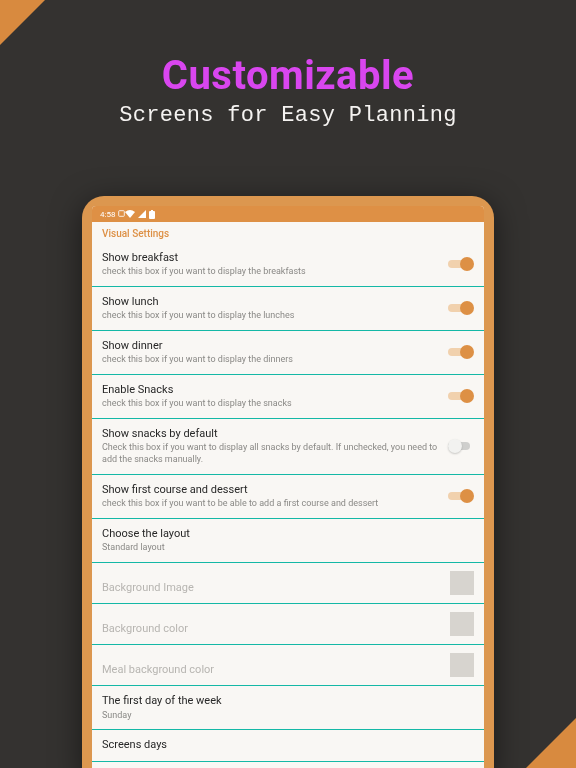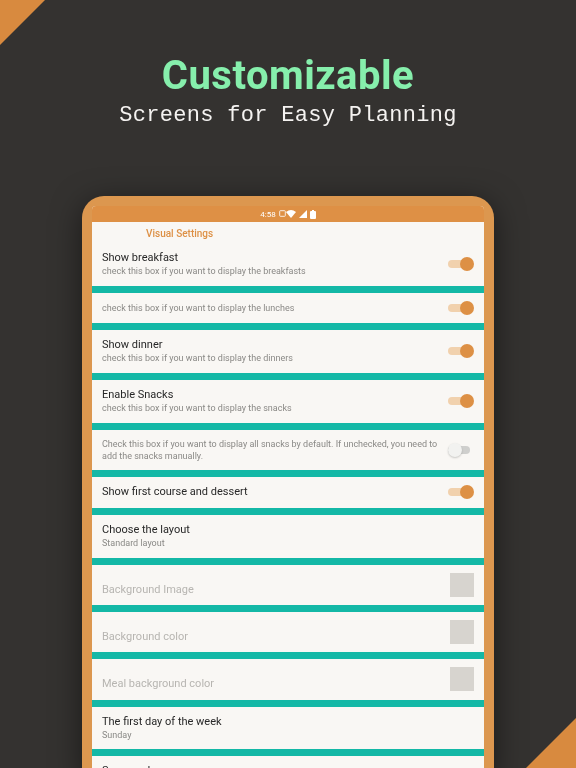--- a/index.html
+++ b/index.html
@@ -23,21 +23,21 @@
     bottom: 0; right: 0;
     width: 0; height: 0;
     border-bottom: 50px solid #d88a3f;
     border-left: 50px solid transparent;
   }
   .hero {
     text-align: center;
     padding-top: 52px;
   }
   .hero h1 {
-    color: #86efac;
+    color: #d946ef;
     font-size: 40px;
     font-weight: 700;
     letter-spacing: 0.5px;
   }
   .hero h2 {
     color: #f5f3f1;
     font-size: 22px;
     font-weight: 300;
     margin-top: 4px;
     letter-spacing: 0.3px;
@@ -62,40 +62,39 @@
     overflow: hidden;
     display: flex;
     flex-direction: column;
   }
   .status-bar {
     background: #de9045;
     color: #fff;
     height: 16px;
     display: flex;
     align-items: center;
-    justify-content: center;
+    justify-content: flex-start;
     padding: 0 8px;
     font-size: 8px;
   }
   .status-left, .status-right { display: flex; align-items: center; gap: 3px; }
   .status-right svg { display: block; }
   .section-title {
     color: #dd9045;
     font-size: 10px;
     font-weight: 500;
     padding: 6px 10px 4px 10px;
-    margin-left: 44px;
   }
   .settings-list {
     flex: 1;
     overflow: hidden;
   }
   .row {
     padding: 8px 10px 8px 10px;
-    border-bottom: 7px solid #14b8a6;
+    border-bottom: 1px solid #14b8a6;
     display: flex;
     align-items: center;
     justify-content: center;
     gap: 8px;
   }
   .row-text { flex: 1; min-width: 0; }
   .row-title {
     color: #272727;
     font-size: 11px;
     font-weight: 400;
@@ -191,20 +190,21 @@
             <div class="row-title">Show breakfast</div>
             <div class="row-sub">check this box if you want to display the breakfasts</div>
           </div>
           <div class="toggle on">
             <div class="toggle-track"></div>
             <div class="toggle-thumb"></div>
           </div>
         </div>
         <div class="row">
           <div class="row-text">
+            <div class="row-title">Show lunch</div>
             <div class="row-sub">check this box if you want to display the lunches</div>
           </div>
           <div class="toggle on">
             <div class="toggle-track"></div>
             <div class="toggle-thumb"></div>
           </div>
         </div>
         <div class="row">
           <div class="row-text">
             <div class="row-title">Show dinner</div>
@@ -220,30 +220,32 @@
             <div class="row-title">Enable Snacks</div>
             <div class="row-sub">check this box if you want to display the snacks</div>
           </div>
           <div class="toggle on">
             <div class="toggle-track"></div>
             <div class="toggle-thumb"></div>
           </div>
         </div>
         <div class="row">
           <div class="row-text">
+            <div class="row-title">Show snacks by default</div>
             <div class="row-sub">Check this box if you want to display all snacks by default. If unchecked, you need to add the snacks manually.</div>
           </div>
           <div class="toggle off">
             <div class="toggle-track"></div>
             <div class="toggle-thumb"></div>
           </div>
         </div>
         <div class="row">
           <div class="row-text">
             <div class="row-title">Show first course and dessert</div>
+            <div class="row-sub">check this box if you want to be able to add a first course and dessert</div>
           </div>
           <div class="toggle on">
             <div class="toggle-track"></div>
             <div class="toggle-thumb"></div>
           </div>
         </div>
         <div class="row">
           <div class="row-text">
             <div class="row-title">Choose the layout</div>
             <div class="row-sub">Standard layout</div>

